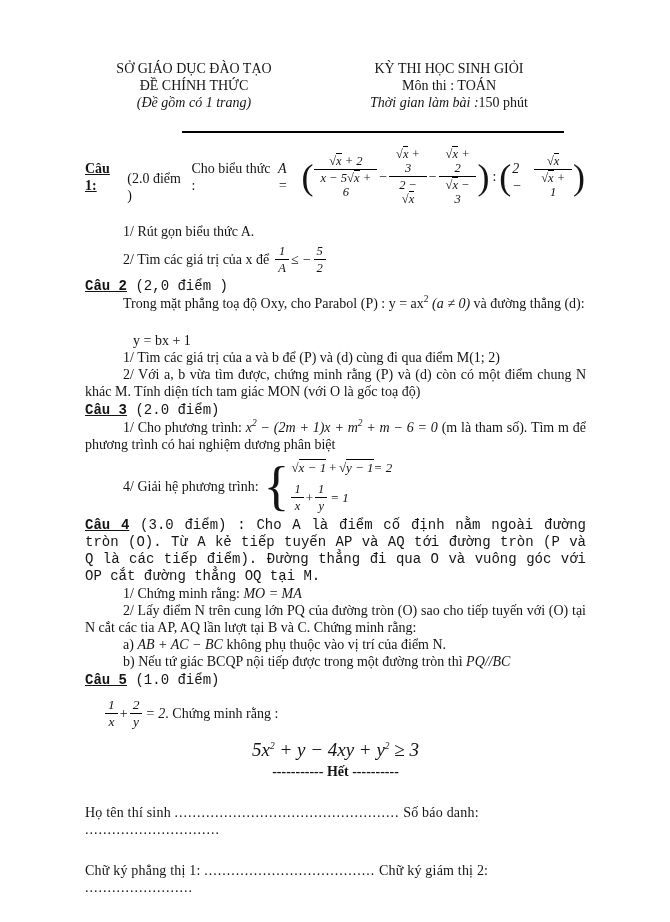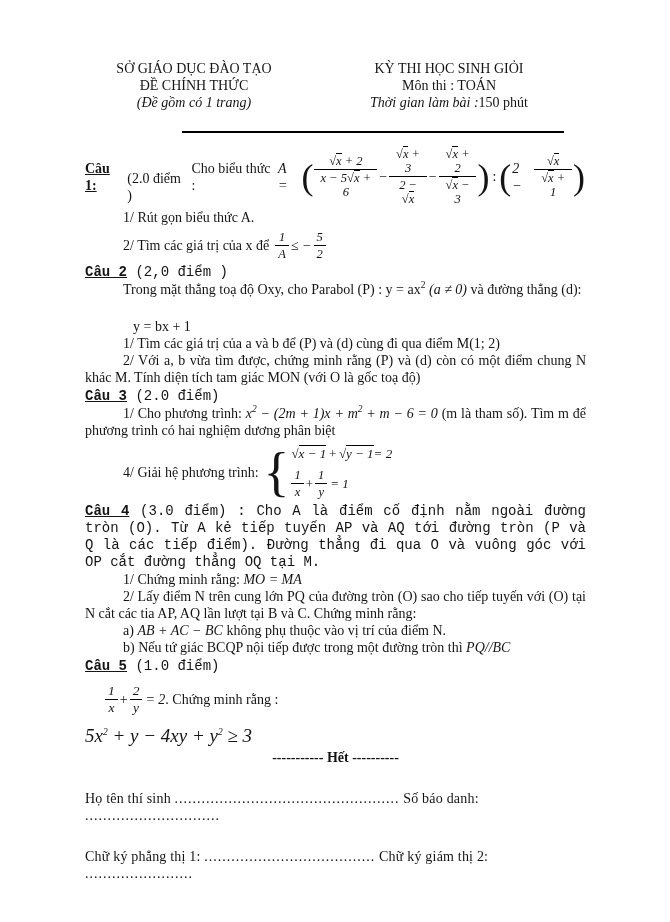--- a/index.html
+++ b/index.html
@@ -34,21 +34,21 @@
   .bp{font-size:36px;font-weight:400;line-height:0;vertical-align:middle;padding:0 1px;font-style:normal;}
   .op2{padding:0 2px;}
   sup{font-size:9.5px;line-height:0;}
   .sys-brace{font-size:54px;line-height:0;font-weight:400;margin-right:2px;font-style:normal;}
   .sys-col{display:inline-flex;flex-direction:column;gap:6px;font-size:13px;}
   .sys-row{display:flex;align-items:center;}
   .c1-formula{margin-top:14px;min-height:48px;}
   .item-row{margin-left:38px;margin-top:2px;min-height:34px;}
   .eq-line{margin-left:48px;margin-top:20px;}
   .c5-line{margin-left:20px;margin-top:6px;min-height:36px;}
-  .center-ineq{text-align:left;font-size:19px;margin-top:10px;font-style:italic;}
+  .center-ineq{text-align:center;font-size:19px;margin-top:10px;font-style:italic;}
   .het{text-align:center;font-weight:bold;margin-top:5px;}
   .footer-line{margin-top:24px;letter-spacing:0.2px;}
   .dots{letter-spacing:1px;}
 </style>
 </head>
 <body>
 
 <div class="page">
   <div class="content">
 
@@ -89,36 +89,36 @@
       <span class="bp">)</span>
       <span class="op2">:</span>
       <span class="bp">(</span>
       <span class="m" style="padding-right:3px;">2 −</span>
       <span class="frac">
         <span class="num"><span class="sq"><span class="r">√</span><span class="v">x</span></span></span>
         <span class="den"><span class="sq"><span class="r">√</span><span class="v">x</span></span><span> + 1</span></span>
       </span>
       <span class="bp">)</span>
     </div>
-    <p style="margin-left:38px;margin-top:3px;font-family:Liberation Serif, serif;">1/ Rút gọn biểu thức A.</p>
+    <p style="margin-left:38px;margin-top:17px;font-family:Liberation Serif, serif;">1/ Rút gọn biểu thức A.</p>
     <div class="mathrow item-row">
       <span style="padding-right:6px;">2/ Tìm các giá trị của x để</span>
       <span class="frac">
         <span class="num">1</span>
         <span class="den">A</span>
       </span>
       <span class="op2 m">≤ −</span>
       <span class="frac">
         <span class="num">5</span>
         <span class="den">2</span>
       </span>
     </div>
 
     <p class="mt2"><span class="qlabel">Câu 2</span> <span>(2,0 điểm )</span></p>
-    <p class="just ind"><span>Trong mặt thẳng toạ độ Oxy, cho Parabol (P) : y = ax</span><sup>2</sup><span class="m"> (a ≠ 0)</span><span> và đường thẳng (d):</span></p>
+    <p class="just ind"><span>Trong mặt phẳng toạ độ Oxy, cho Parabol (P) : y = ax</span><sup>2</sup><span class="m"> (a ≠ 0)</span><span> và đường thẳng (d):</span></p>
     <p class="eq-line">y = bx + 1</p>
     <p class="ind">1/ Tìm các giá trị của a và b để (P) và (d) cùng đi qua điểm M(1; 2)</p>
     <p class="just ind">2/ Với a, b vừa tìm được, chứng minh rằng (P) và (d) còn có một điểm chung N khác M. Tính diện tích tam giác MON (với O là gốc toạ độ)</p>
 
     <p class="mt2"><span class="qlabel">Câu 3</span> <span>(2.0 điểm)</span></p>
     <p class="just ind"><span>1/ Cho phương trình: </span><span class="m"><span>x</span><sup>2</sup><span> − (2m + 1)x + m</span><sup>2</sup><span> + m − 6 = 0 </span></span><span>(m là tham số). Tìm m để phương trình có hai nghiệm dương phân biệt</span></p>
     <div class="mathrow item-row" style="margin-top:4px;min-height:58px;">
       <span style="padding-right:5px;">4/ Giải hệ phương trình:</span>
       <span class="sys-brace">{</span>
       <span class="sys-col">

